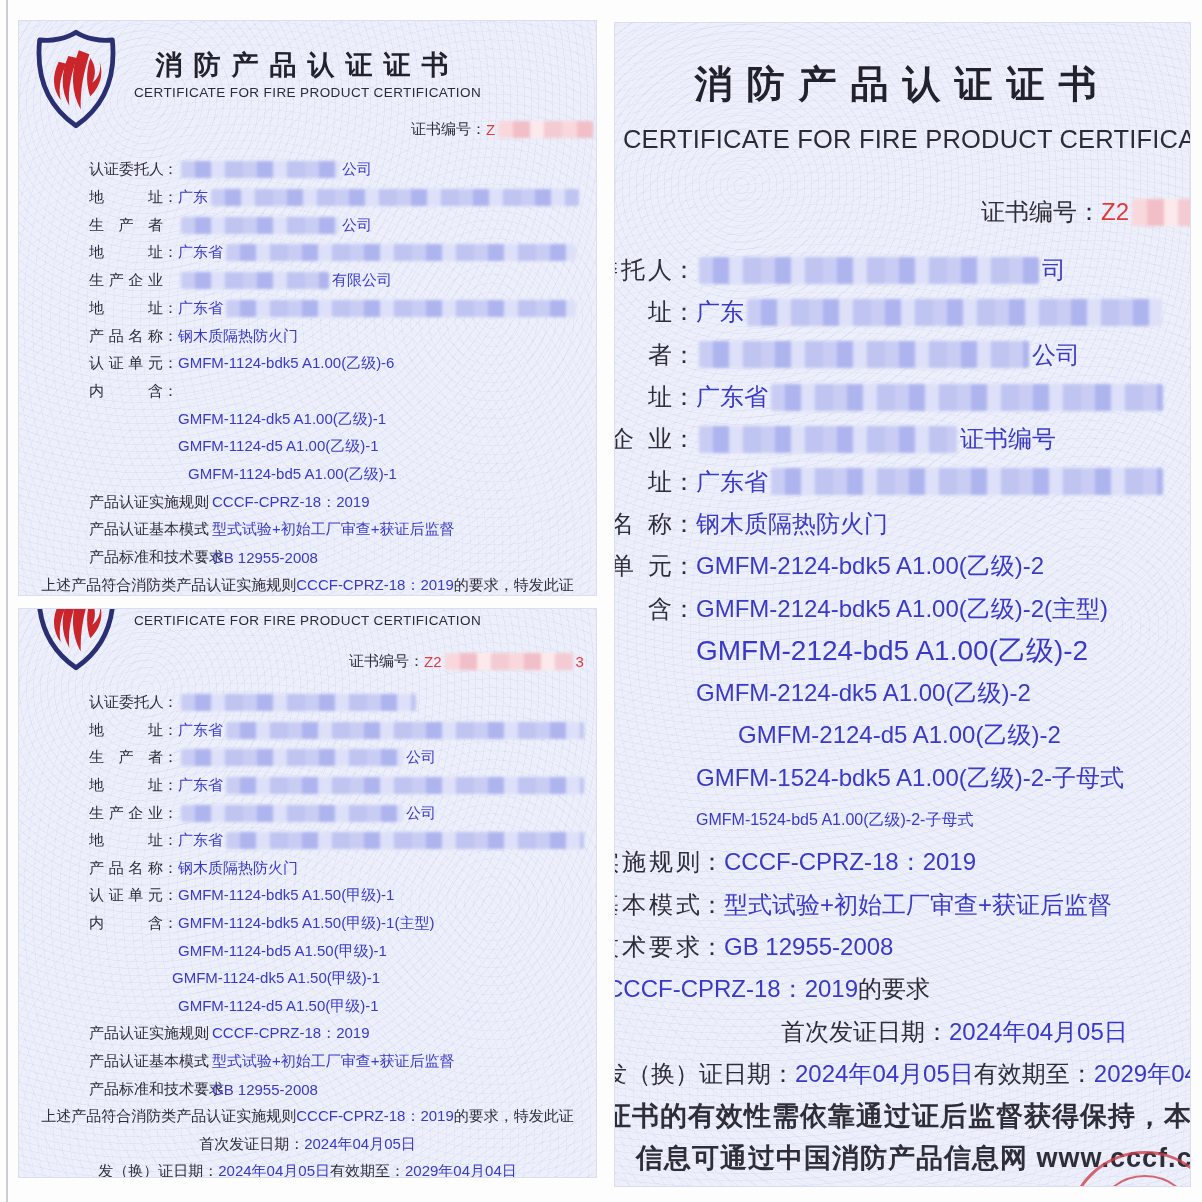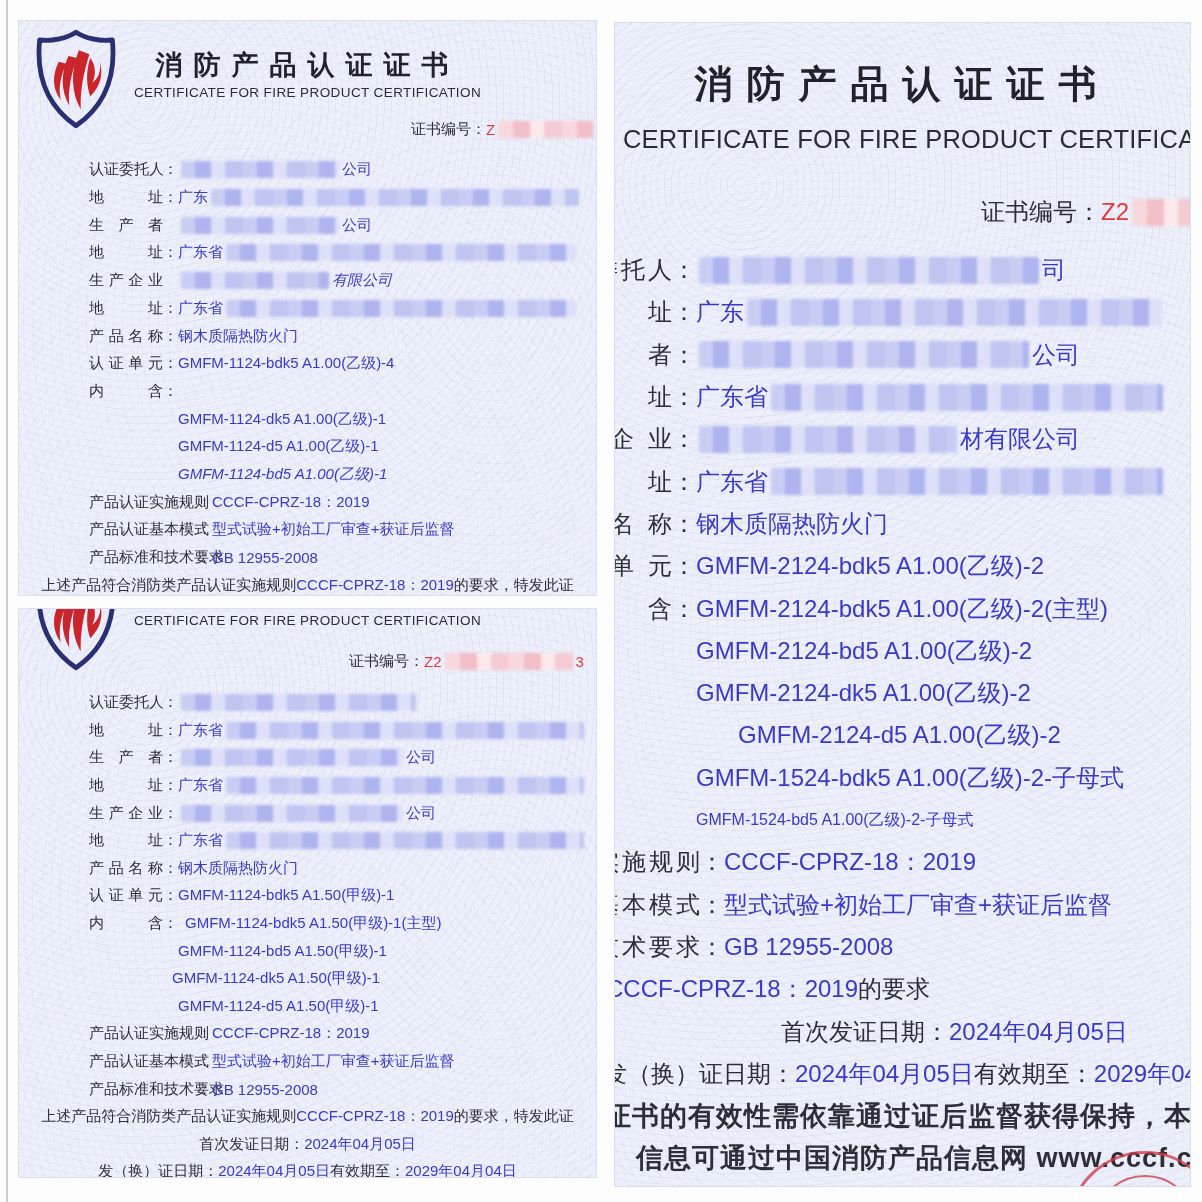--- a/index.html
+++ b/index.html
@@ -126,21 +126,21 @@
       </div>
       <div class="row" style="top: 245.8px; height: 27.7px; font-size: 15px;">
         <span class="lbl" style="left: 70px; width: 74px;">
           <span class="chars justify">
             <span>生</span>
             <span>产</span>
             <span>企</span>
             <span>业</span>
           </span>
         </span>
-        <span class="val" style="left: 159px; font-style: italic;">
+        <span class="val" style="left: 159px;">
           <span class="redact" style="width: 148px; height: 17px;"></span>
           <span class="blue">有限公司</span>
         </span>
       </div>
       <div class="row" style="top: 273.5px; height: 27.7px; font-size: 15px;">
         <span class="lbl" style="left: 70px; width: 74px;">
           <span class="chars justify">
             <span>地</span>
             <span>址</span>
           </span>
@@ -169,21 +169,21 @@
         <span class="lbl" style="left: 70px; width: 74px;">
           <span class="chars justify">
             <span>认</span>
             <span>证</span>
             <span>单</span>
             <span>元</span>
           </span>
         </span>
         <span class="colon" style="left: 144px;">：</span>
         <span class="val" style="left: 159px;">
-          <span class="blue">GMFM-1124-bdk5 A1.00(乙级)-4</span>
+          <span class="blue">GMFM-1124-bdk5 A1.00(乙级)-6</span>
         </span>
       </div>
       <div class="row" style="top: 356.6px; height: 27.7px; font-size: 15px;">
         <span class="lbl" style="left: 70px; width: 74px;">
           <span class="chars justify">
             <span>内</span>
             <span>含</span>
           </span>
         </span>
         <span class="colon" style="left: 144px;">：</span>
@@ -192,21 +192,21 @@
         <span class="val" style="left: 159px;">
           <span class="blue">GMFM-1124-dk5 A1.00(乙级)-1</span>
         </span>
       </div>
       <div class="row" style="top: 412px; height: 27.7px; font-size: 15px;">
         <span class="val" style="left: 159px;">
           <span class="blue">GMFM-1124-d5 A1.00(乙级)-1</span>
         </span>
       </div>
       <div class="row" style="top: 439.7px; height: 27.7px; font-size: 15px;">
-        <span class="val" style="left: 159px; font-style: italic;">
+        <span class="val" style="left: 169px;">
           <span class="blue">GMFM-1124-bd5 A1.00(乙级)-1</span>
         </span>
       </div>
       <div class="row" style="top: 467.4px; height: 27.7px; font-size: 15px;">
         <span class="lbl" style="left: 70px; width: 108px;">
           <span class="chars justify">
             <span>产</span>
             <span>品</span>
             <span>认</span>
             <span>证</span>
@@ -402,21 +402,21 @@
         </span>
       </div>
       <div class="row" style="top: 300.8px; height: 27.6px; font-size: 15px;">
         <span class="lbl" style="left: 70px; width: 74px;">
           <span class="chars justify">
             <span>内</span>
             <span>含</span>
           </span>
         </span>
         <span class="colon" style="left: 144px;">：</span>
-        <span class="val" style="left: 166px; align-items: center;">
+        <span class="val" style="left: 159px; align-items: center;">
           <span class="blue">GMFM-1124-bdk5 A1.50(甲级)-1(主型)</span>
         </span>
       </div>
       <div class="row" style="top: 328.4px; height: 27.6px; font-size: 15px;">
         <span class="val" style="left: 159px;">
           <span class="blue">GMFM-1124-bd5 A1.50(甲级)-1</span>
         </span>
       </div>
       <div class="row" style="top: 356px; height: 27.6px; font-size: 15px;">
         <span class="val" style="left: 153px;">
@@ -577,21 +577,21 @@
       <div class="row" style="top: 395.2px; height: 42.3px; font-size: 24px;">
         <span class="lbl" style="left: -20px; width: 77px;">
           <span class="chars endpack" style="gap: 14px;">
             <span>企</span>
             <span>业</span>
           </span>
         </span>
         <span class="colon" style="left: 57px;">：</span>
         <span class="val" style="left: 81px;">
           <span class="redact" style="width: 258px; height: 27px;"></span>
-          <span class="blue">材有限公司</span>
+          <span class="blue">证书编号</span>
         </span>
       </div>
       <div class="row" style="top: 437.5px; height: 42.3px; font-size: 24px;">
         <span class="lbl" style="left: -20px; width: 77px;">
           <span class="chars endpack" style="gap: 14px;">
             <span>址</span>
           </span>
         </span>
         <span class="colon" style="left: 57px;">：</span>
         <span class="val" style="left: 81px;">
@@ -627,21 +627,21 @@
         <span class="lbl" style="left: -20px; width: 77px;">
           <span class="chars endpack" style="gap: 14px;">
             <span>含</span>
           </span>
         </span>
         <span class="colon" style="left: 57px;">：</span>
         <span class="val" style="left: 81px;">
           <span class="blue">GMFM-2124-bdk5 A1.00(乙级)-2(主型)</span>
         </span>
       </div>
-      <div class="row" style="top: 606.7px; height: 42.3px; font-size: 24px;">
+      <div class="row" style="top: 606.7px; height: 42.3px; font-size: 28px;">
         <span class="val" style="left: 81px;">
           <span class="blue">GMFM-2124-bd5 A1.00(乙级)-2</span>
         </span>
       </div>
       <div class="row" style="top: 649px; height: 42.3px; font-size: 24px;">
         <span class="val" style="left: 81px;">
           <span class="blue">GMFM-2124-dk5 A1.00(乙级)-2</span>
         </span>
       </div>
       <div class="row" style="top: 691.3px; height: 42.3px; font-size: 24px;">

